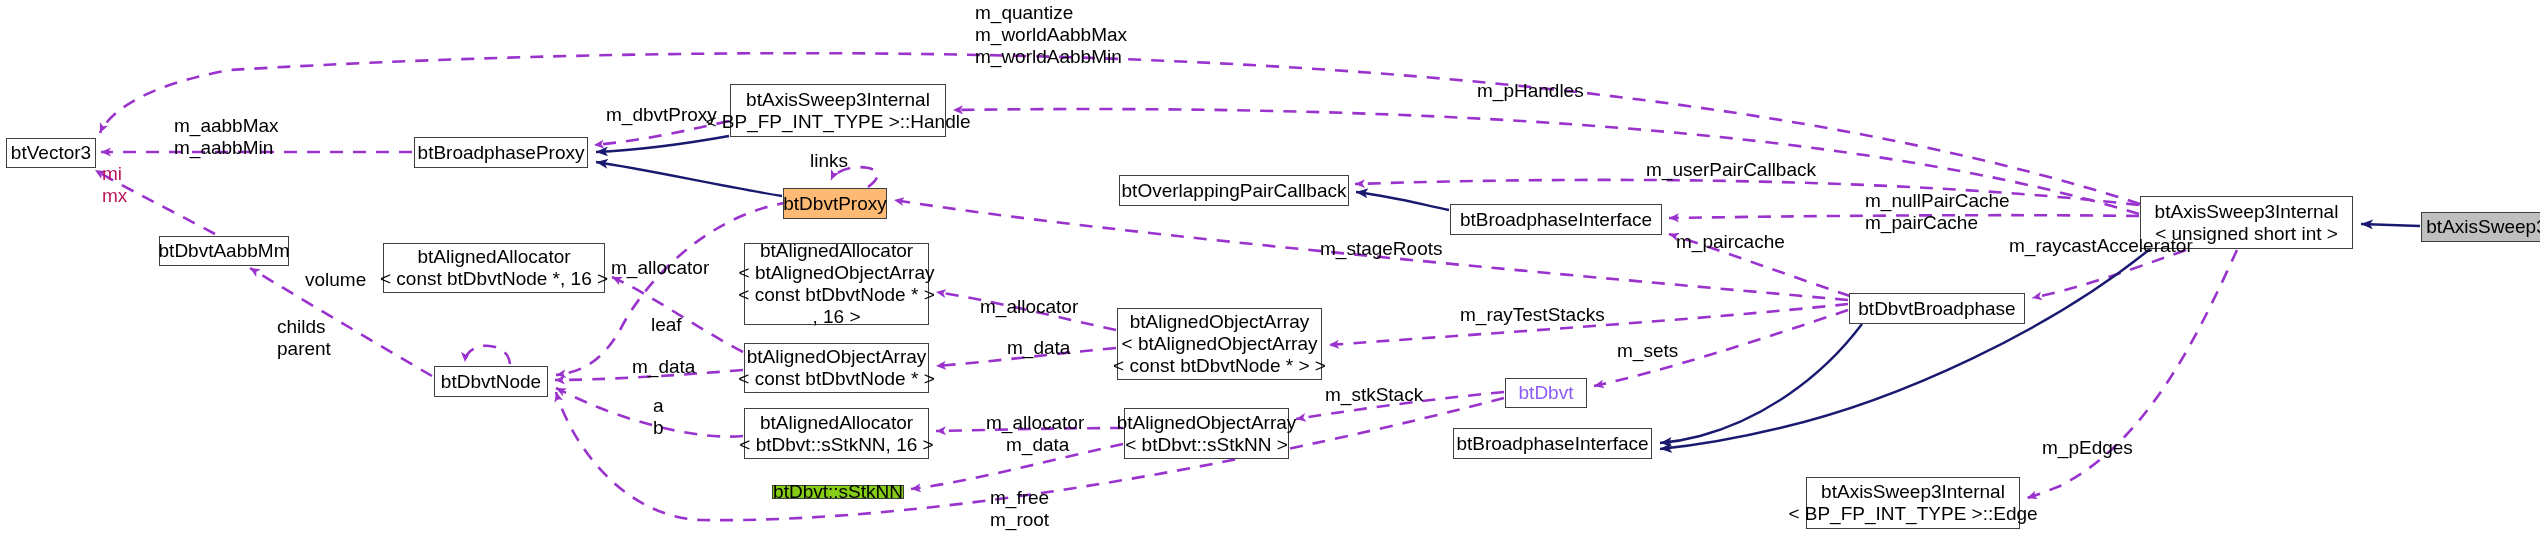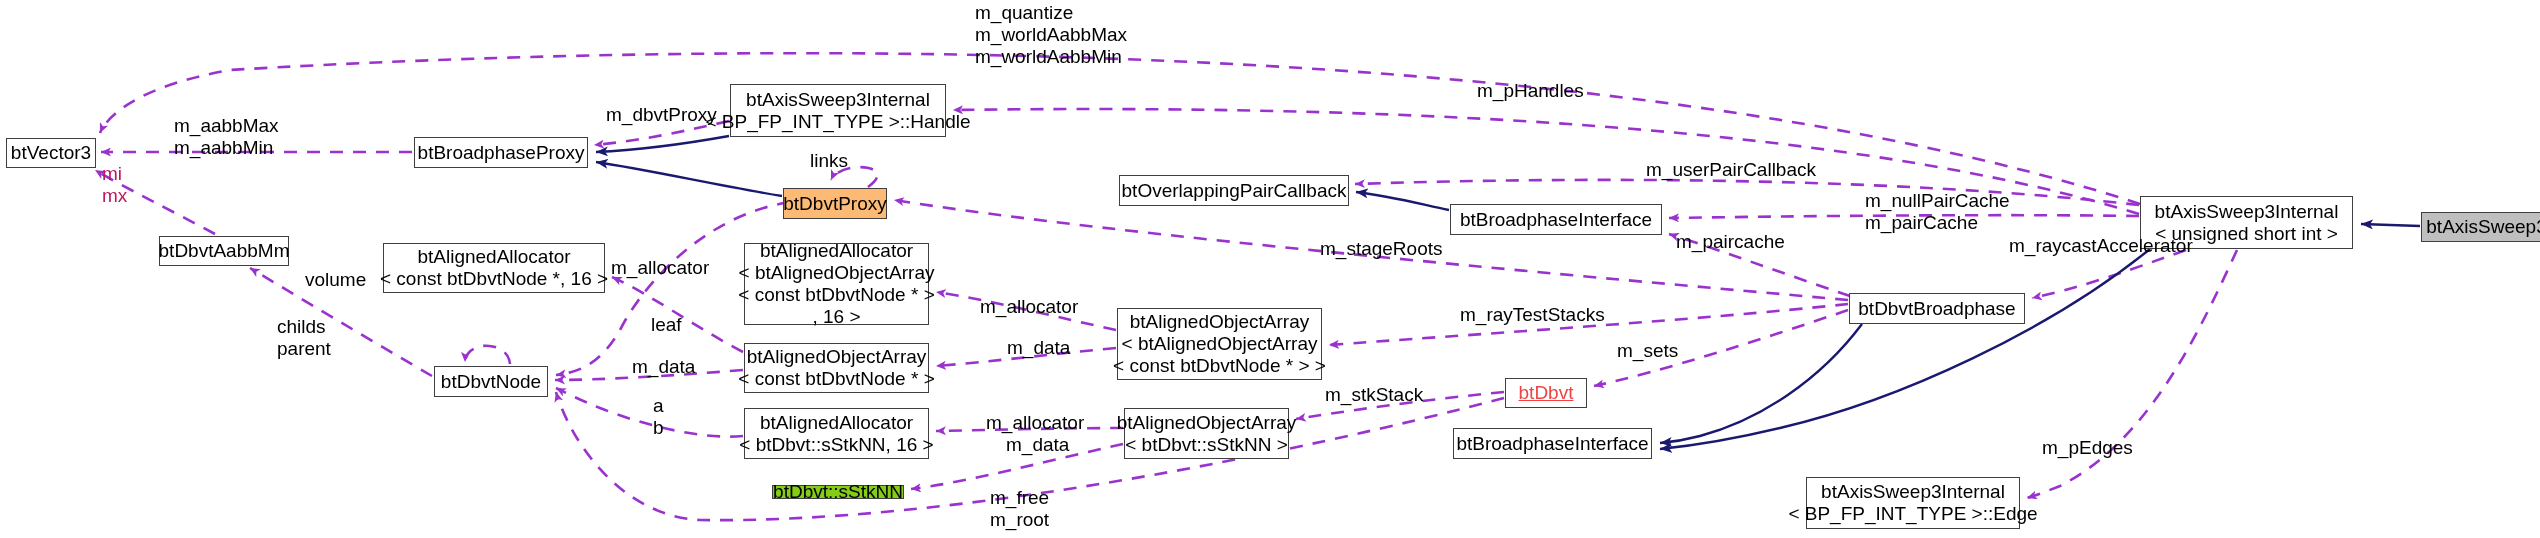--- a/index.html
+++ b/index.html
@@ -149,21 +149,21 @@
       <div class="node" style="left: 383px; top: 243px; width: 222px; height: 50px; border-color: rgb(63, 63, 63); border-width: 1px; border-style: solid; background: rgb(255, 255, 255); color: rgb(0, 0, 0);"><span class="ln">btAlignedAllocator</span><span class="ln">&lt; const btDbvtNode *, 16 &gt;</span></div>
       <div class="node" style="left: 744px; top: 243px; width: 185px; height: 82px; border-color: rgb(63, 63, 63); border-width: 1px; border-style: solid; background: rgb(255, 255, 255); color: rgb(0, 0, 0);"><span class="ln">btAlignedAllocator</span><span class="ln">&lt; btAlignedObjectArray</span><span class="ln">&lt; const btDbvtNode * &gt;</span><span class="ln">, 16 &gt;</span></div>
       <div class="node" style="left: 744px; top: 343px; width: 185px; height: 50px; border-color: rgb(63, 63, 63); border-width: 1px; border-style: solid; background: rgb(255, 255, 255); color: rgb(0, 0, 0);"><span class="ln">btAlignedObjectArray</span><span class="ln">&lt; const btDbvtNode * &gt;</span></div>
       <div class="node" style="left: 1117px; top: 308px; width: 205px; height: 72px; border-color: rgb(63, 63, 63); border-width: 1px; border-style: solid; background: rgb(255, 255, 255); color: rgb(0, 0, 0);"><span class="ln">btAlignedObjectArray</span><span class="ln">&lt; btAlignedObjectArray</span><span class="ln">&lt; const btDbvtNode * &gt; &gt;</span></div>
       <div class="node" style="left: 434px; top: 366px; width: 114px; height: 31px; border-color: rgb(63, 63, 63); border-width: 1px; border-style: solid; background: rgb(255, 255, 255); color: rgb(0, 0, 0);"><span class="ln">btDbvtNode</span></div>
       <div class="node" style="left: 744px; top: 408px; width: 185px; height: 51px; border-color: rgb(63, 63, 63); border-width: 1px; border-style: solid; background: rgb(255, 255, 255); color: rgb(0, 0, 0);"><span class="ln">btAlignedAllocator</span><span class="ln">&lt; btDbvt::sStkNN, 16 &gt;</span></div>
       <div class="node" style="left: 1124px; top: 408px; width: 165px; height: 51px; border-color: rgb(63, 63, 63); border-width: 1px; border-style: solid; background: rgb(255, 255, 255); color: rgb(0, 0, 0);"><span class="ln">btAlignedObjectArray</span><span class="ln">&lt; btDbvt::sStkNN &gt;</span></div>
       <div class="node" style="left: 772px; top: 477px; width: 132px; height: 14px; border-color: rgb(63, 63, 63); border-width: 1px; border-style: solid; background: #84cc16; color: rgb(0, 0, 0); margin-top: 8px;"><span class="ln">btDbvt::sStkNN</span></div>
       <div class="node" style="left: 1119px; top: 175px; width: 230px; height: 31px; border-color: rgb(63, 63, 63); border-width: 1px; border-style: solid; background: rgb(255, 255, 255); color: rgb(0, 0, 0);"><span class="ln">btOverlappingPairCallback</span></div>
       <div class="node" style="left: 1450px; top: 204px; width: 212px; height: 31px; border-color: rgb(63, 63, 63); border-width: 1px; border-style: solid; background: rgb(255, 255, 255); color: rgb(0, 0, 0);"><span class="ln">btBroadphaseInterface</span></div>
-      <div class="node" style="left: 1505px; top: 378px; width: 82px; height: 30px; border-color: rgb(63, 63, 63); border-width: 1px; border-style: solid; background: rgb(255, 255, 255); color: #ef4444; text-decoration: underline;"><span class="ln">btDbvt</span></div>
+      <div class="node" style="left: 1505px; top: 378px; width: 82px; height: 30px; border-color: rgb(63, 63, 63); border-width: 1px; border-style: solid; background: rgb(255, 255, 255); color: #8b5cf6;"><span class="ln">btDbvt</span></div>
       <div class="node" style="left: 1453px; top: 428px; width: 199px; height: 31px; border-color: rgb(63, 63, 63); border-width: 1px; border-style: solid; background: rgb(255, 255, 255); color: rgb(0, 0, 0);"><span class="ln">btBroadphaseInterface</span></div>
       <div class="node" style="left: 1849px; top: 293px; width: 176px; height: 31px; border-color: rgb(63, 63, 63); border-width: 1px; border-style: solid; background: rgb(255, 255, 255); color: rgb(0, 0, 0);"><span class="ln">btDbvtBroadphase</span></div>
       <div class="node" style="left: 1806px; top: 477px; width: 214px; height: 52px; border-color: rgb(63, 63, 63); border-width: 1px; border-style: solid; background: rgb(255, 255, 255); color: rgb(0, 0, 0);"><span class="ln">btAxisSweep3Internal</span><span class="ln">&lt; BP_FP_INT_TYPE &gt;::Edge</span></div>
       <div class="node" style="left: 2140px; top: 196px; width: 213px; height: 53px; border-color: rgb(63, 63, 63); border-width: 1px; border-style: solid; background: rgb(255, 255, 255); color: rgb(0, 0, 0);"><span class="ln">btAxisSweep3Internal</span><span class="ln">&lt; unsigned short int &gt;</span></div>
       <div class="node focus" style="left: 2421px; top: 212px; width: 131px; height: 30px; border-color: rgb(63, 63, 63); border-width: 1px; border-style: solid; background: rgb(191, 191, 191); color: rgb(0, 0, 0);"><span class="ln">btAxisSweep3</span></div>
     </div>
   <div id="labels">
       <div class="edge-label" style="left: 975px; top: 2px; width: 220px; color: rgb(0, 0, 0);"><span class="ln">m_quantize</span><span class="ln">m_worldAabbMax</span><span class="ln">m_worldAabbMin</span></div>
       <div class="edge-label" style="left: 174px; top: 115px; width: 160px; color: rgb(0, 0, 0);"><span class="ln">m_aabbMax</span><span class="ln">m_aabbMin</span></div>
       <div class="edge-label" style="left: 102px; top: 163px; width: 50px; color: #be185d;"><span class="ln">mi</span><span class="ln">mx</span></div>

